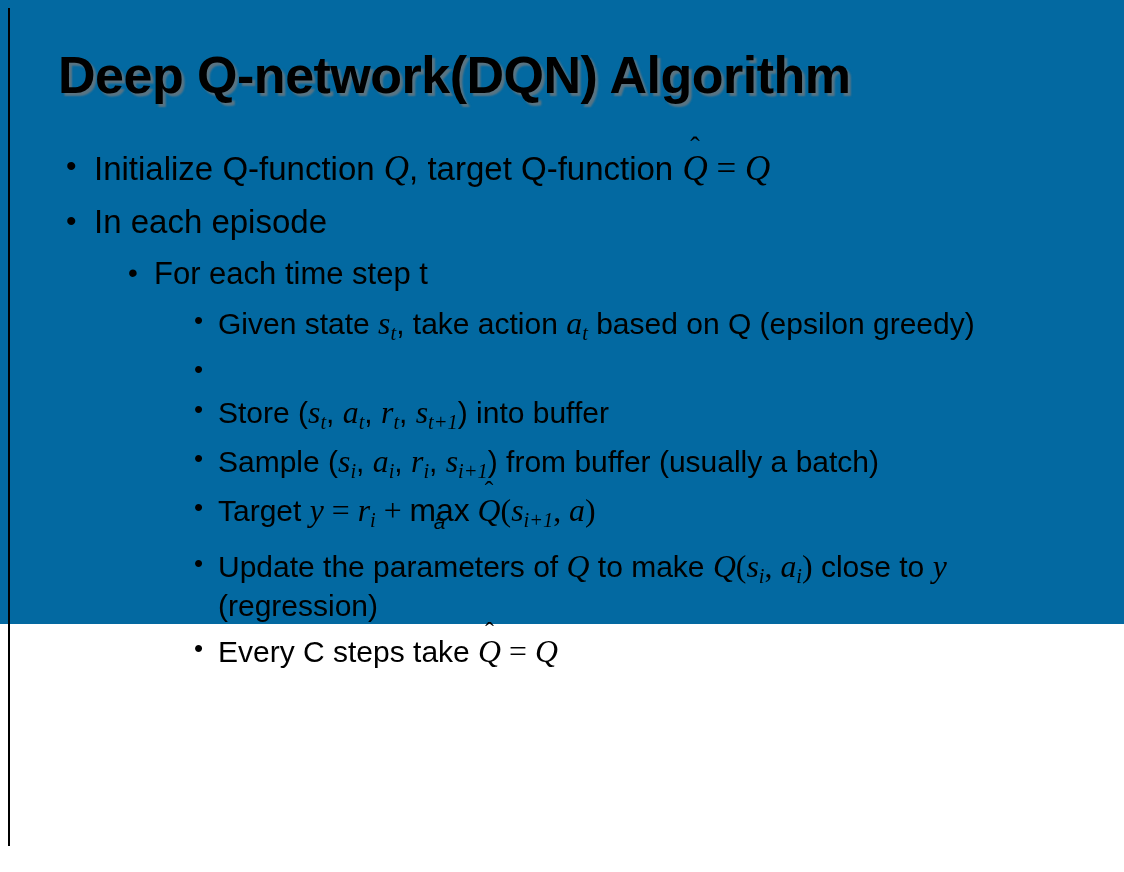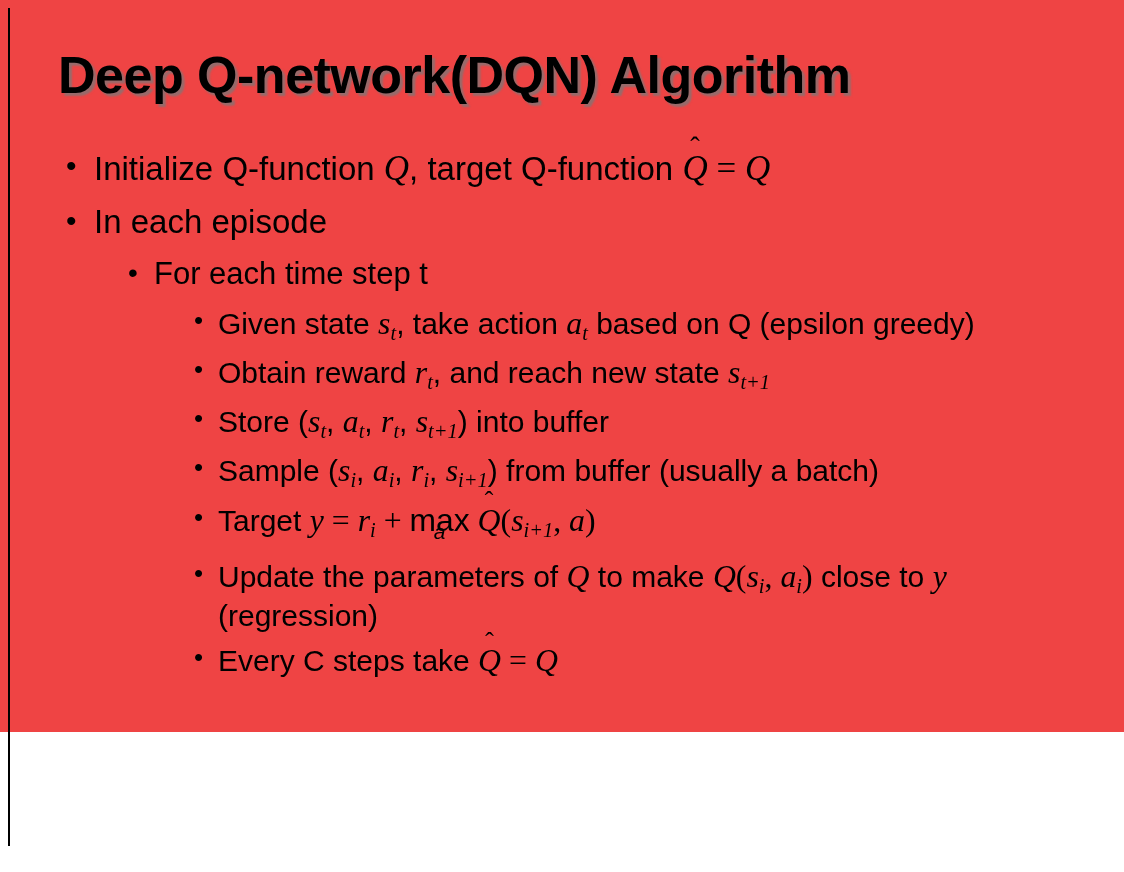--- a/index.html
+++ b/index.html
@@ -11,22 +11,22 @@
     width: 1124px;
     height: 872px;
     overflow: hidden;
     font-family: "Liberation Sans", sans-serif;
     color: #000000;
   }
 
   #slide {
     position: relative;
     width: 1124px;
-    height: 732px;
-    background: #ef4444;
+    height: 624px;
+    background: #0369a1;
     box-sizing: border-box;
   }
 
   
   #left-rule {
     position: absolute;
     left: 8px;
     top: 8px;
     width: 2px;
     height: 838px;
@@ -183,21 +183,20 @@
       <span class="bullet-text">For each time step t</span>
     </div>
 
     <div class="bullet-row lvl3">
       <span class="bullet-glyph">•</span>
       <span class="bullet-text"><span>Given state </span><span class="mv">s</span><span class="msub">t</span><span>, take action </span><span class="mv">a</span><span class="msub">t</span><span> based on Q (epsilon greedy)</span></span>
     </div>
 
     <div class="bullet-row lvl3">
       <span class="bullet-glyph">•</span>
-      <span class="bullet-text"><span>Obtain reward </span><span class="mv">r</span><span class="msub">t</span><span>, and reach new state </span><span class="mv">s</span><span class="msub">t+1</span></span>
     </div>
 
     <div class="bullet-row lvl3">
       <span class="bullet-glyph">•</span>
       <span class="bullet-text"><span>Store (</span><span class="mv">s</span><span class="msub">t</span><span>, </span><span class="mv">a</span><span class="msub">t</span><span>, </span><span class="mv">r</span><span class="msub">t</span><span>, </span><span class="mv">s</span><span class="msub">t+1</span><span>) into buffer</span></span>
     </div>
 
     <div class="bullet-row lvl3">
       <span class="bullet-glyph">•</span>
       <span class="bullet-text"><span>Sample (</span><span class="mv">s</span><span class="msub">i</span><span>, </span><span class="mv">a</span><span class="msub">i</span><span>, </span><span class="mv">r</span><span class="msub">i</span><span>, </span><span class="mv">s</span><span class="msub">i+1</span><span>) from buffer (usually a batch)</span></span>

